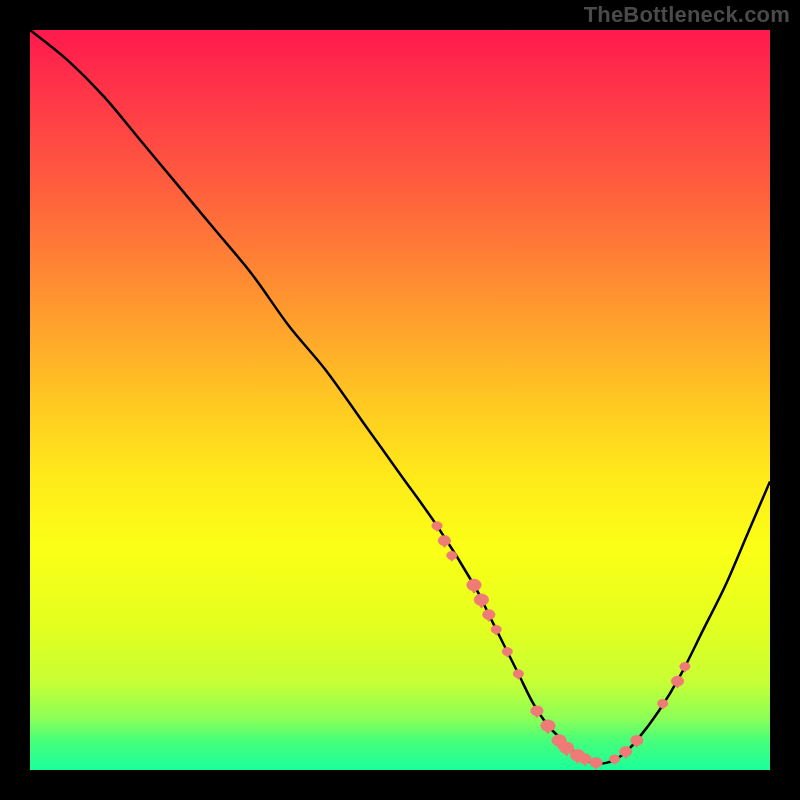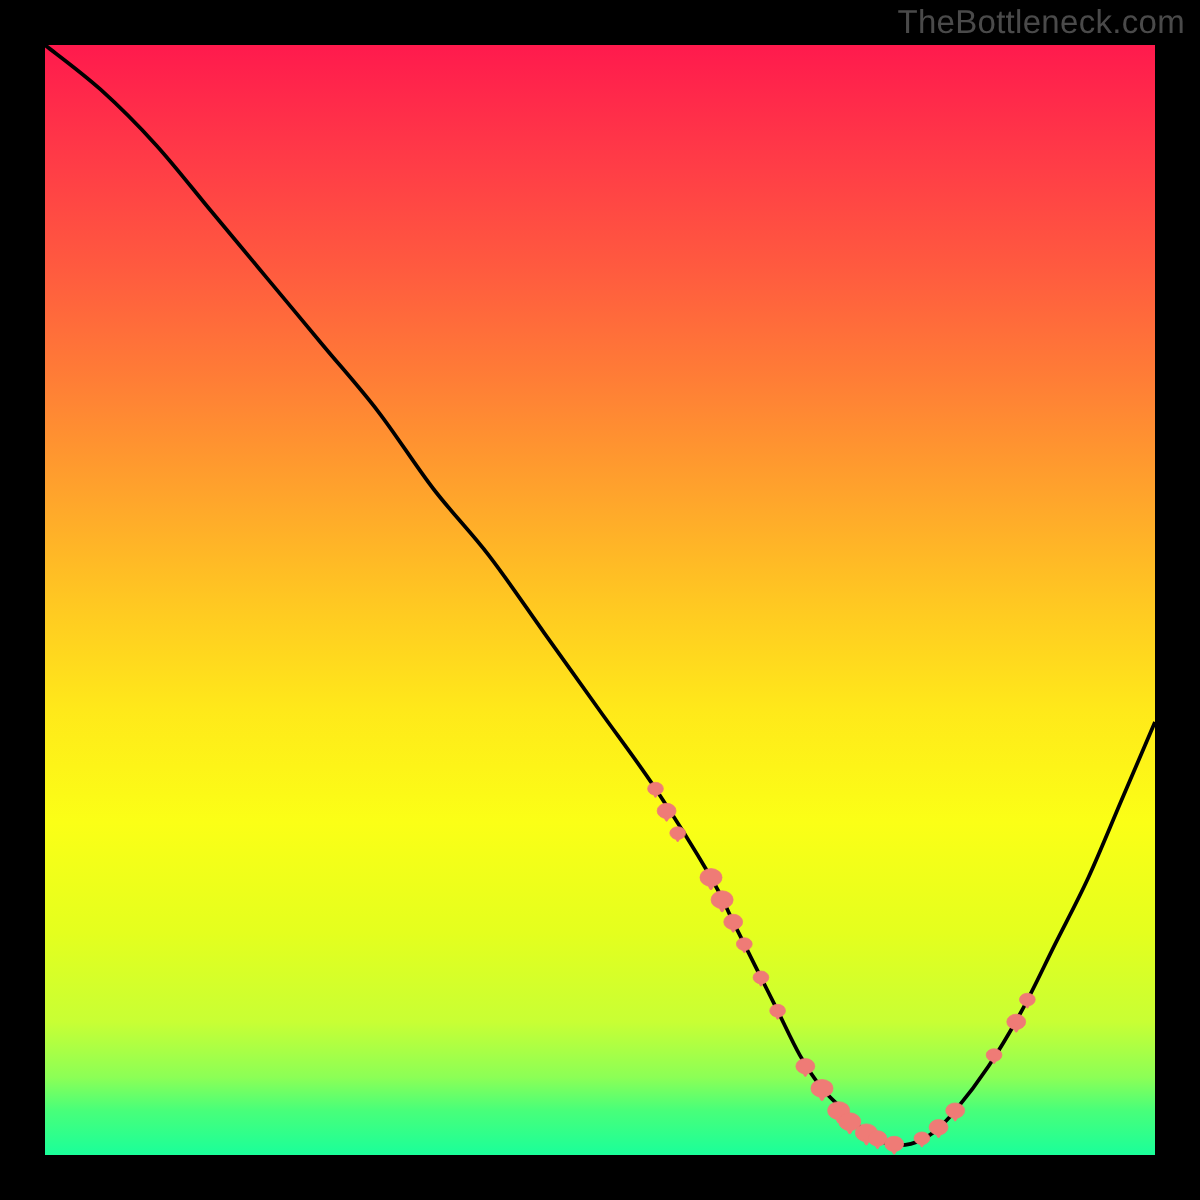--- a/index.html
+++ b/index.html
@@ -16,21 +16,21 @@
     width: 800px;
     height: 800px;
     background: #000000;
   }
   .watermark {
     position: absolute;
     top: 2px;
     right: 10px;
     color: #4a4a4a;
     font-size: 22px;
-    font-weight: normal;
+    font-weight: bold;
     letter-spacing: 0.2px;
     z-index: 10;
   }
   .plot-area {
     position: absolute;
     left: 30px;
     top: 30px;
     width: 740px;
     height: 740px;
     background: linear-gradient(to bottom,

